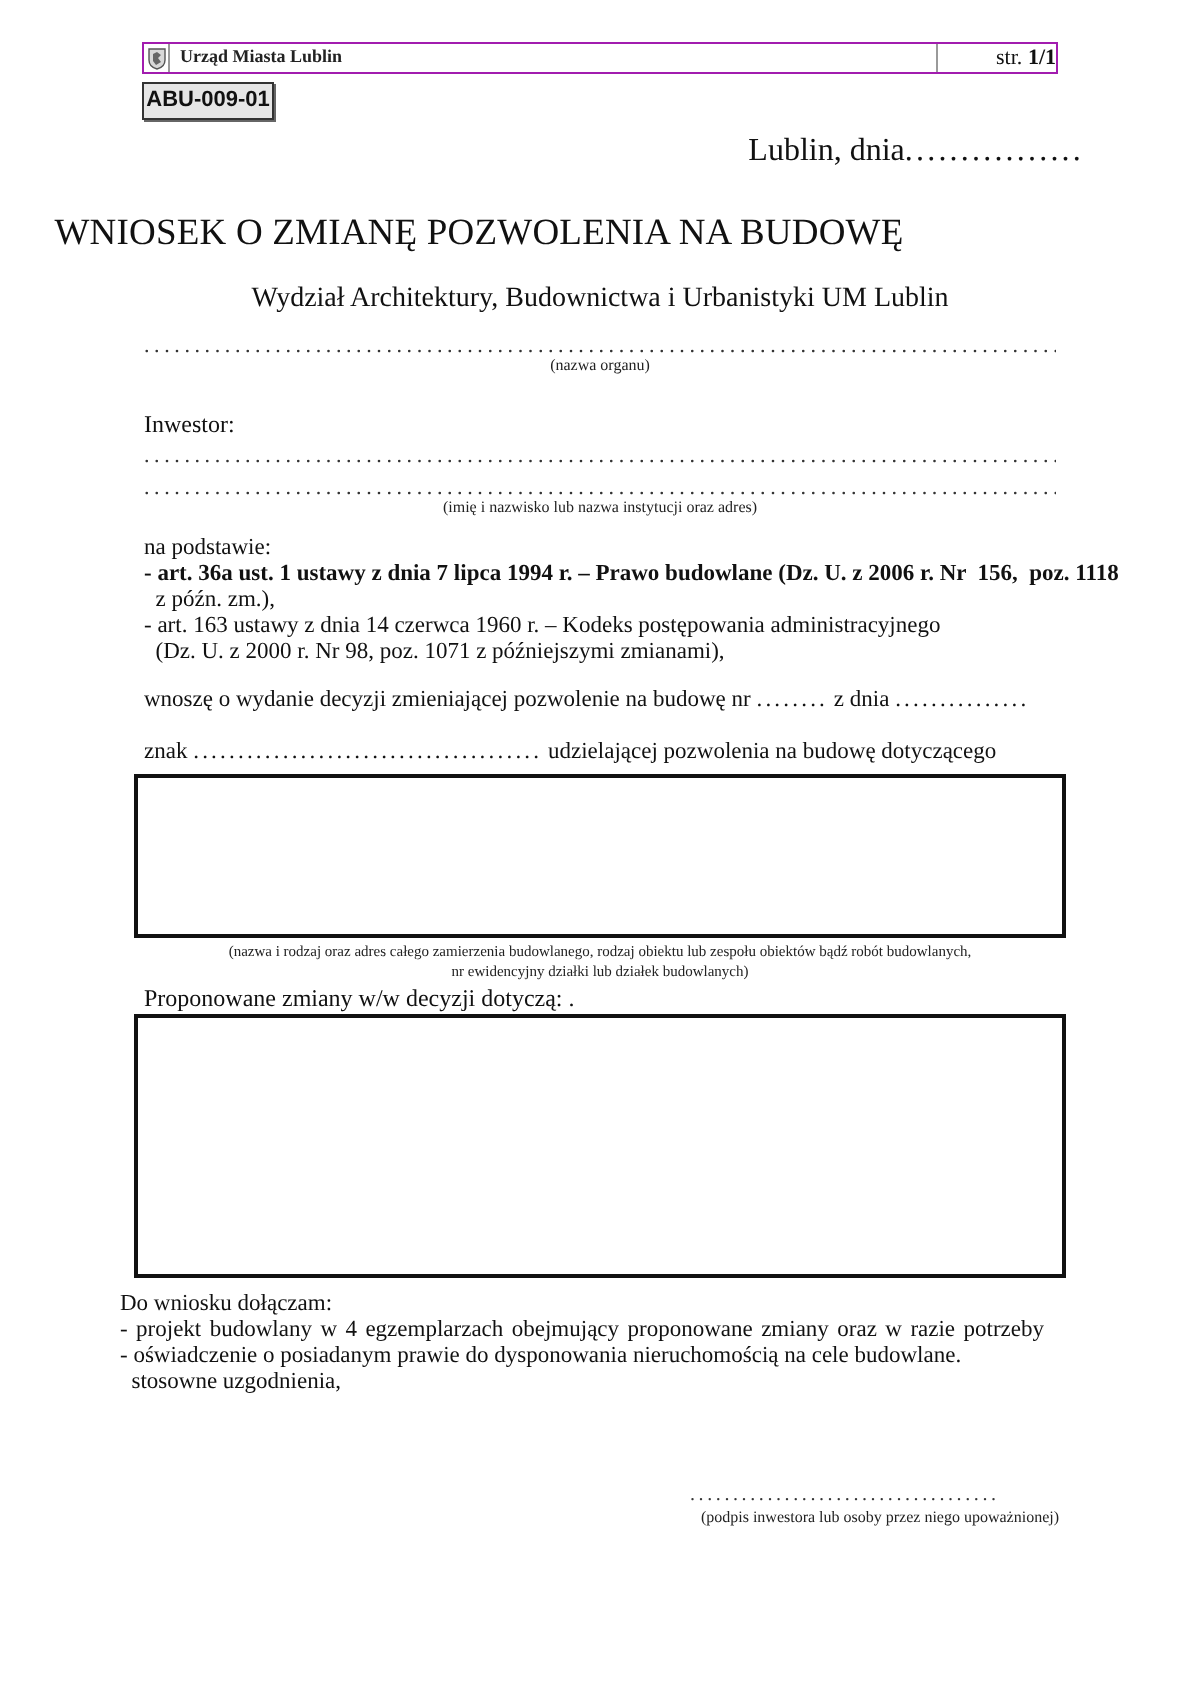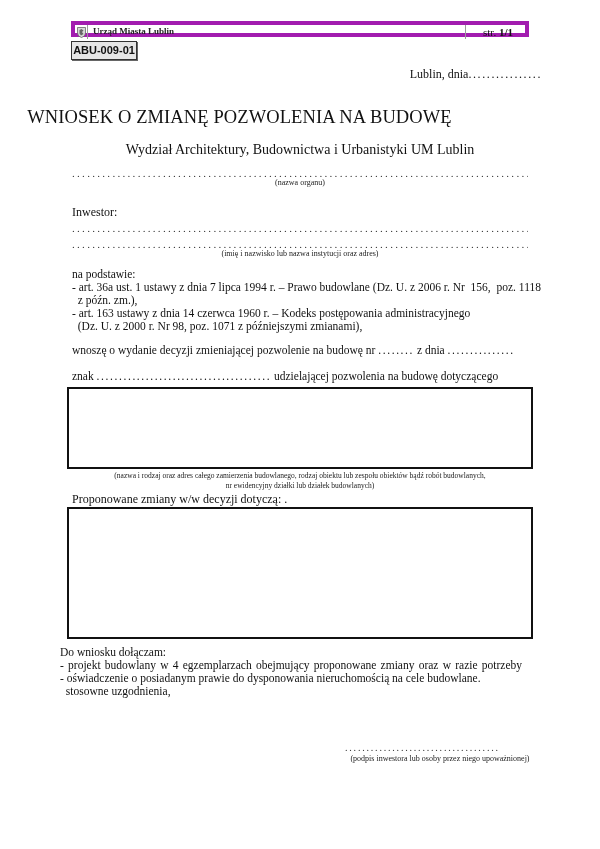--- a/index.html
+++ b/index.html
@@ -5,53 +5,53 @@
     html, body { margin: 0; padding: 0; }
     body {
       width: 600px; height: 849px; background: #ffffff; position: relative;
       overflow: hidden; color: #111;
       font-family: "Liberation Serif", "DejaVu Serif", serif;
     }
     .abs { position: absolute; }
     
     #hdr {
       left: 71px; top: 21px; width: 458px; height: 16px;
-      border: 4px solid #a21caf; box-sizing: border-box; background: #fff;
+      border: 1px solid #a21caf; box-sizing: border-box; background: #fff;
     }
     #hdr .crest {
       position: absolute; left: 0; top: 0; width: 12px; height: 14px;
       border-right: 1px solid #9a9a9a; display: flex; align-items: center; justify-content: center;
     }
     #hdr .crest svg { width: 9px; height: 11px; }
     #hdr .office {
       position: absolute; left: 18px; top: 1px; font-size: 9px; font-weight: bold; color: #222;
     }
     #hdr .page {
       position: absolute; right: 0; top: 0; width: 42px; height: 14px;
-      border-left: 1px solid #9a9a9a; font-size: 11px; line-height: 14px; text-align: left; padding-left: 17px;
+      border-left: 1px solid #9a9a9a; font-size: 11px; line-height: 14px; text-align: right; padding-left: 17px;
     }
     #hdr .page b { font-weight: bold; }
     #code {
       left: 71px; top: 41px; width: 66px; height: 19px; box-sizing: border-box;
       border: 1px solid #333; background: #e6e6e6;
       box-shadow: 1px 1px 0 #666;
       font-family: "Liberation Sans", "DejaVu Sans", sans-serif;
       font-size: 11px; font-weight: bold; line-height: 17px; text-align: center;
     }
     .t12 { font-size: 12px; }
     .t11 { font-size: 11.5px; }
     .dots {
       overflow: hidden; white-space: nowrap; font-size: 11px; letter-spacing: 2.3px;
       line-height: 10px; color: #333;
     }
     .caption { font-size: 8px; text-align: center; color: #222; line-height: 10px; }
     .box {
       border: 2px solid #111; box-sizing: border-box; background: #fff;
     }
-    #place { right: 58px; top: 67px; font-size: 12px; }
+    #place { right: 58px; top: 67px; font-size: 16px; }
     #title {
       left: 0; width: 479px; top: 107px; text-align: center; font-size: 18.5px; letter-spacing: 0.1px;
     }
     #subtitle {
       left: 0; width: 600px; top: 142px; text-align: center; font-size: 14px;
     }
     .line { line-height: 13px; }
   </style>
 </head>
 <body>
@@ -82,21 +82,21 @@
 <div class="abs dots" style="left:72px; top:168px; width:456px;">.............................................................................................</div>
 <div class="abs caption" style="left:72px; top:178px; width:456px;">(nazwa organu)</div>
 
 <div class="abs t12" style="left:72px; top:205px;">Inwestor:</div>
 <div class="abs dots" style="left:72px; top:223px; width:456px;">.............................................................................................</div>
 <div class="abs dots" style="left:72px; top:239px; width:456px;">.............................................................................................</div>
 <div class="abs caption" style="left:72px; top:249px; width:456px;font-family:Liberation Serif, serif;">(imię i nazwisko lub nazwa instytucji oraz adres)</div>
 
 <div class="abs t11 line" style="left:72px; top:268px; width:460px;">
   <div>na podstawie:</div>
-  <div style="white-space:pre;">- art. 36a ust. 1 ustawy z dnia 7 lipca 1994 r. – Prawo budowlane (Dz. U. z 2006 r. Nr  156,  poz. 1118</div>
+  <div style="white-space:pre;font-weight:bold;">- art. 36a ust. 1 ustawy z dnia 7 lipca 1994 r. – Prawo budowlane (Dz. U. z 2006 r. Nr  156,  poz. 1118</div>
   <div style="white-space:pre;">  z późn. zm.),</div>
   <div style="white-space:pre;">- art. 163 ustawy z dnia 14 czerwca 1960 r. – Kodeks postępowania administracyjnego</div>
   <div style="white-space:pre;">  (Dz. U. z 2000 r. Nr 98, poz. 1071 z późniejszymi zmianami),</div>
 </div>
 
 <div class="abs t11" style="left:72px; top:344px; width:460px; white-space:nowrap;">
   <span>wnoszę o wydanie decyzji zmieniającej pozwolenie na budowę nr</span>
   <span style="letter-spacing:1.6px;">........</span>
   <span>z dnia</span>
   <span style="letter-spacing:1.6px;">...............</span>

